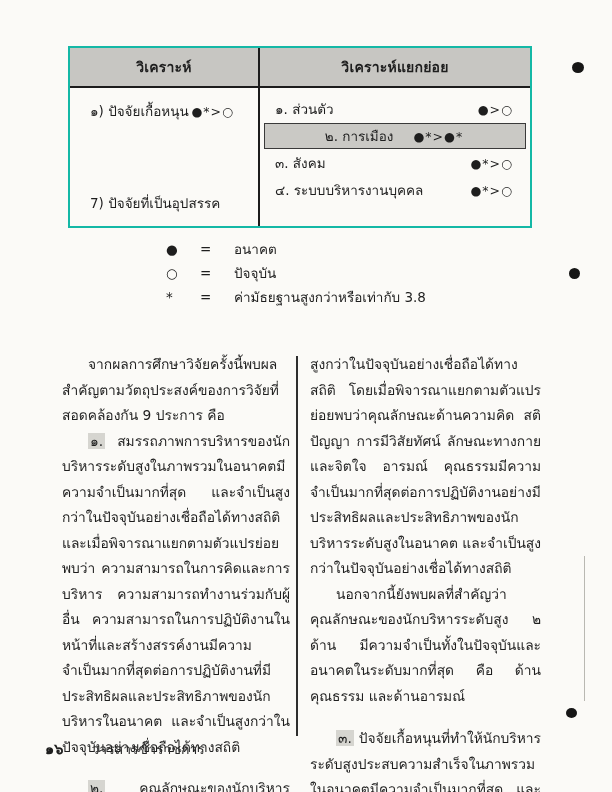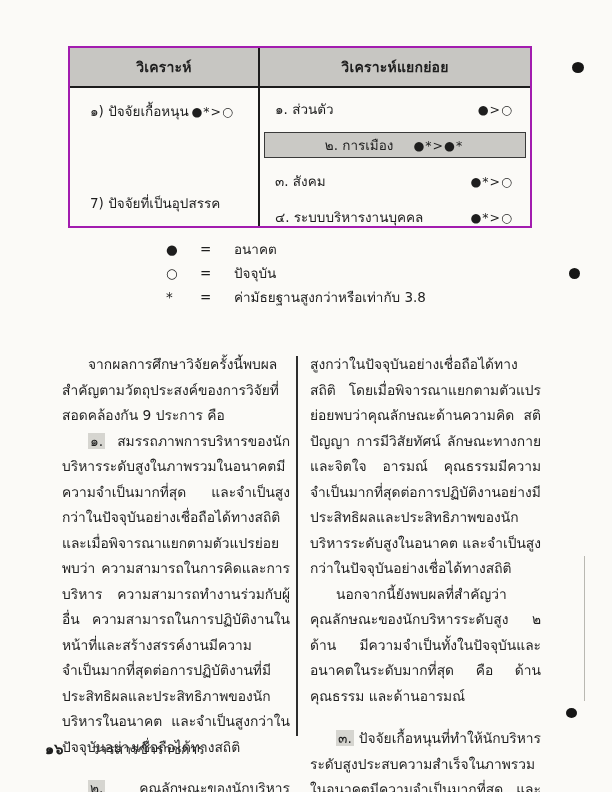--- a/index.html
+++ b/index.html
@@ -11,42 +11,42 @@
     background: #fbfaf7;
     overflow: hidden;
     font-family: "DejaVu Sans", "Liberation Sans", sans-serif;
     color: #1e1e1e;
   }
 
   
   .atable {
     position: absolute; left: 68px; top: 46px;
     width: 464px; height: 182px;
-    border: 2px solid #a21caf;
+    border: 2px solid #14b8a6;
     display: flex;
     background: #fbfaf7;
   }
   .tcol-left  { width: 190px; border-right: 2px solid #1c1c1c; display: flex; flex-direction: column; }
   .tcol-right { flex: 1; display: flex; flex-direction: column; }
   .thead {
     height: 40px; flex: 0 0 40px;
     background: #c7c6c2;
     border-bottom: 2px solid #1c1c1c;
     display: flex; align-items: center; justify-content: center;
     font-size: 14px; font-weight: bold; letter-spacing: .2px;
   }
   .tbody { position: relative; flex: 1; font-size: 13.5px; }
   .trow {
     display: flex; align-items: center; justify-content: space-between;
     padding: 0 12px 0 10px; height: 26px;
   }
   .tbody-left .trow-top { position: absolute; top: 10px; left: 10px; right: 12px; }
   .tbody-left .trow-bottom { position: absolute; bottom: 10px; left: 10px; right: 4px; }
   .tbody-right { padding: 8px 5px 0 5px; }
-  .tbody-right .trow { margin-bottom: 10px; gap: 20px; }
+  .tbody-right .trow { margin-bottom: 1px; gap: 20px; }
   .trow .sym { font-size: 12.5px; letter-spacing: 1px; white-space: nowrap; }
   .trow.hl {
     background: #cac9c5;
     border: 1px solid #3a3a3a;
     margin-left: -1px; margin-right: -1px; justify-content: center;
   }
 
   
   .legend { position: absolute; left: 166px; top: 237px; font-size: 13.5px; }
   .legend-row { display: flex; align-items: center; height: 24px; }

